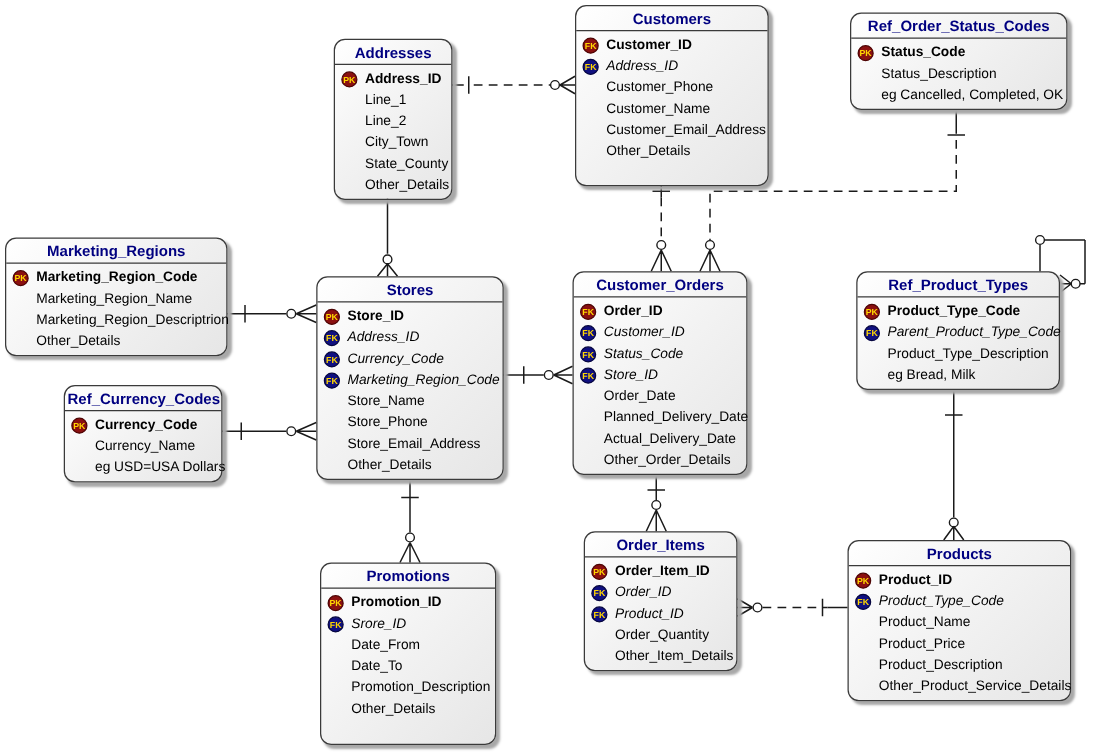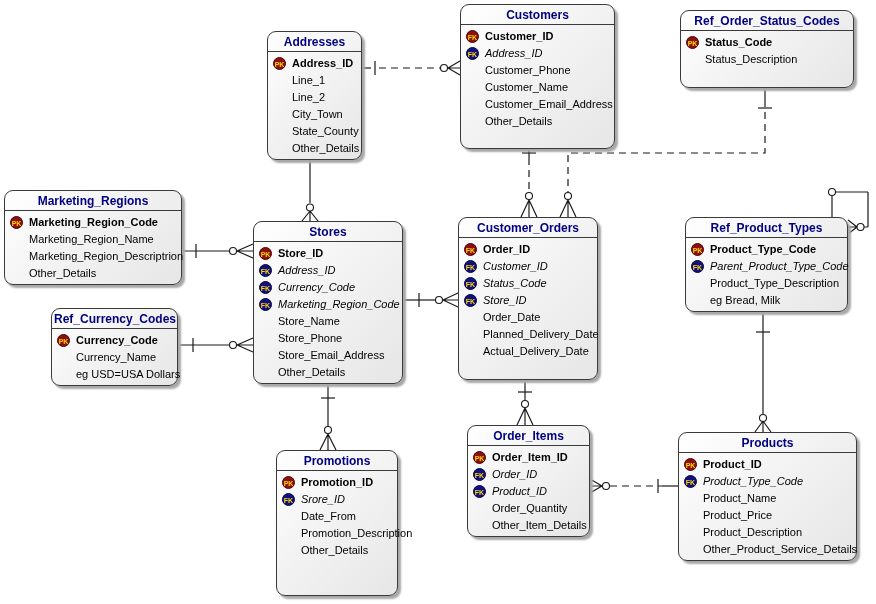--- a/index.html
+++ b/index.html
@@ -36,21 +36,21 @@
   .fname.italic{font-style:italic;}
   
   .t-addresses{left:267px;top:3px;width:95px;height:129px;margin-top:28px;}
   .t-customers{left:460px;top:4px;width:155px;height:145px;}
   .t-ref_order_status_codes{left:680px;top:10px;width:174px;height:78px;}
   .t-marketing_regions{left:4px;top:190px;width:178px;height:95px;}
   .t-ref_currency_codes{left:51px;top:308px;width:127px;height:78px;}
   .t-stores{left:253px;top:221px;width:150px;height:163px;}
   .t-customer_orders{left:458px;top:217px;width:140px;height:163px;}
   .t-ref_product_types{left:685px;top:217px;width:163px;height:95px;}
-  .t-promotions{left:276px;top:450px;width:122px;height:146px;}
+  .t-promotions{left:256px;top:450px;width:141px;height:146px;}
   .t-order_items{left:467px;top:425px;width:123px;height:112px;}
   .t-products{left:678px;top:432px;width:179px;height:129px;}
 </style>
 </head>
 <body>
 
 <div id="canvas">
 
   <svg id="connectors" viewBox="0 0 876 604" xmlns="http://www.w3.org/2000/svg">
 
@@ -207,20 +207,24 @@
         <div class="ttl">Ref_Order_Status_Codes</div>
         <div class="body">
           <div class="row">
             <span class="badge pk">PK</span>
             <span class="fname bold">Status_Code</span>
           </div>
           <div class="row">
             <span class="badge none"></span>
             <span class="fname normal">Status_Description</span>
           </div>
+          <div class="row">
+            <span class="badge none"></span>
+            <span class="fname normal">eg Cancelled, Completed, OK</span>
+          </div>
         </div>
       </div>
       <div class="tbl t-marketing_regions">
         <div class="ttl">Marketing_Regions</div>
         <div class="body">
           <div class="row">
             <span class="badge pk">PK</span>
             <span class="fname bold">Marketing_Region_Code</span>
           </div>
           <div class="row">
@@ -315,20 +319,24 @@
             <span class="fname normal">Order_Date</span>
           </div>
           <div class="row">
             <span class="badge none"></span>
             <span class="fname normal">Planned_Delivery_Date</span>
           </div>
           <div class="row">
             <span class="badge none"></span>
             <span class="fname normal">Actual_Delivery_Date</span>
           </div>
+          <div class="row">
+            <span class="badge none"></span>
+            <span class="fname normal">Other_Order_Details</span>
+          </div>
         </div>
       </div>
       <div class="tbl t-ref_product_types">
         <div class="ttl">Ref_Product_Types</div>
         <div class="body">
           <div class="row">
             <span class="badge pk">PK</span>
             <span class="fname bold">Product_Type_Code</span>
           </div>
           <div class="row">
@@ -355,20 +363,24 @@
           <div class="row">
             <span class="badge fk">FK</span>
             <span class="fname italic">Srore_ID</span>
           </div>
           <div class="row">
             <span class="badge none"></span>
             <span class="fname normal">Date_From</span>
           </div>
           <div class="row">
             <span class="badge none"></span>
+            <span class="fname normal">Date_To</span>
+          </div>
+          <div class="row">
+            <span class="badge none"></span>
             <span class="fname normal">Promotion_Description</span>
           </div>
           <div class="row">
             <span class="badge none"></span>
             <span class="fname normal">Other_Details</span>
           </div>
         </div>
       </div>
       <div class="tbl t-order_items">
         <div class="ttl">Order_Items</div>

